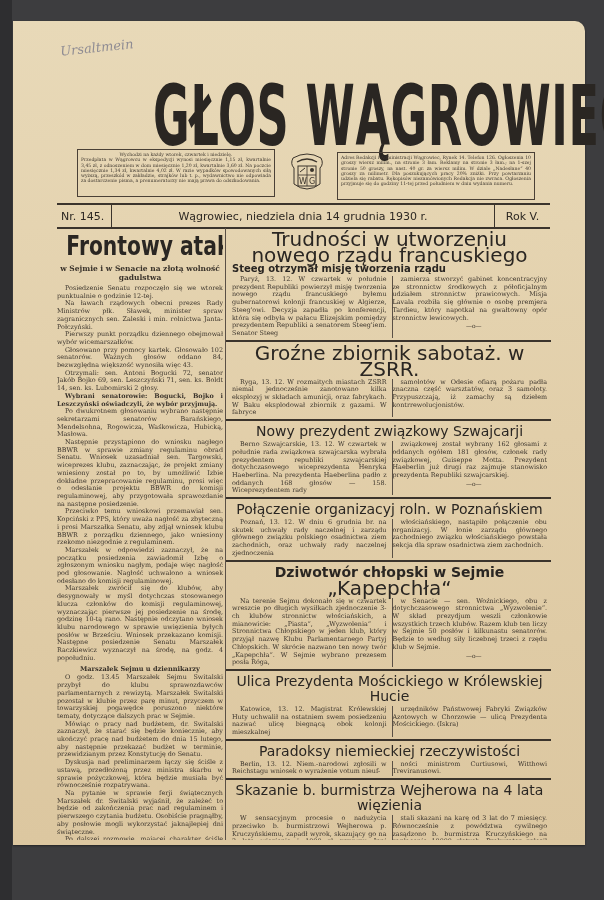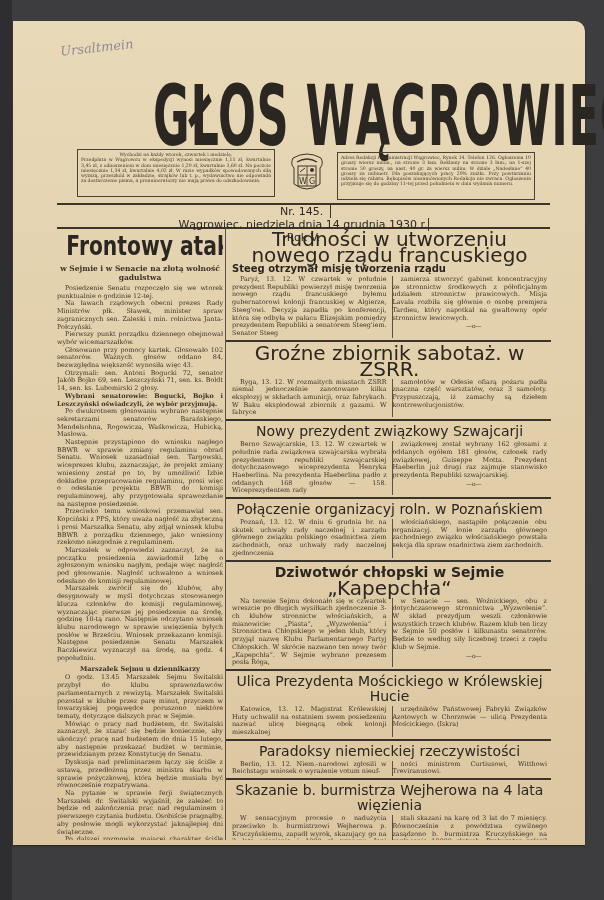--- a/index.html
+++ b/index.html
@@ -12,21 +12,21 @@
   .masthead{position:absolute;left:60px;top:66px;width:490px;height:100px;text-align:center;
     font-family:"DejaVu Sans",sans-serif;font-weight:bold;font-size:72px;letter-spacing:1px;color:#2a2622;
     transform:scaleX(0.62);transform-origin:center;white-space:nowrap;line-height:100px;}
   .masthead span{display:inline-block;transform:scaleY(1.15);}
   .infobox{position:absolute;border:1px solid #4a4036;padding:2px 3px;font-size:4.6px;line-height:5.3px;color:#3d362e;text-align:justify;}
   .infobox.left{left:77px;top:149px;width:190px;height:42px;}
   .infobox.right{left:337px;top:152px;width:190px;height:42px;}
   .infobox .center{display:block;text-align:center;}
   .crest{position:absolute;left:288px;top:150px;width:38px;height:44px;}
   .issuebar{position:absolute;left:57px;top:203px;width:493px;height:22px;border-top:2px solid #3b342c;border-bottom:2px solid #3b342c;
-    display:flex;align-items:center;font-family:"DejaVu Sans",sans-serif;font-size:11px;color:#2d2823;flex-direction:column;}
+    display:flex;align-items:center;font-family:"DejaVu Sans",sans-serif;font-size:11px;color:#2d2823;}
   .issuebar .nr{width:50px;padding-left:4px;border-right:1px solid #3b342c;height:100%;display:flex;align-items:center;}
   .issuebar .place{flex:1;text-align:left;border-right:1px solid #3b342c;height:100%;display:flex;align-items:center;justify-content:center;}
   .issuebar .rok{width:55px;text-align:center;}
   .colL{position:absolute;left:57px;top:230px;width:166px;height:610px;overflow:hidden;color:#3a332b;}
   .colR{position:absolute;left:225px;top:228px;width:325px;height:612px;overflow:hidden;color:#3a332b;border-left:1px solid #5a5046;}
   .bigtitle{font-family:"DejaVu Sans",sans-serif;font-weight:bold;font-size:26px;line-height:32px;text-align:center;color:#2a2622;transform:scaleX(0.78);white-space:nowrap;margin-left:-10px;}
   .subtitle{font-family:"DejaVu Serif",serif;font-weight:bold;font-size:7.5px;line-height:9px;text-align:center;margin:2px 0 3px;}
   .body{font-size:6.4px;line-height:7.7px;text-align:justify;text-indent:8px;margin:0;}
   .body p{margin:0;text-indent:8px;}
   .sechead{font-weight:bold;font-size:6.6px;text-align:center;margin:3px 0 1px;}

